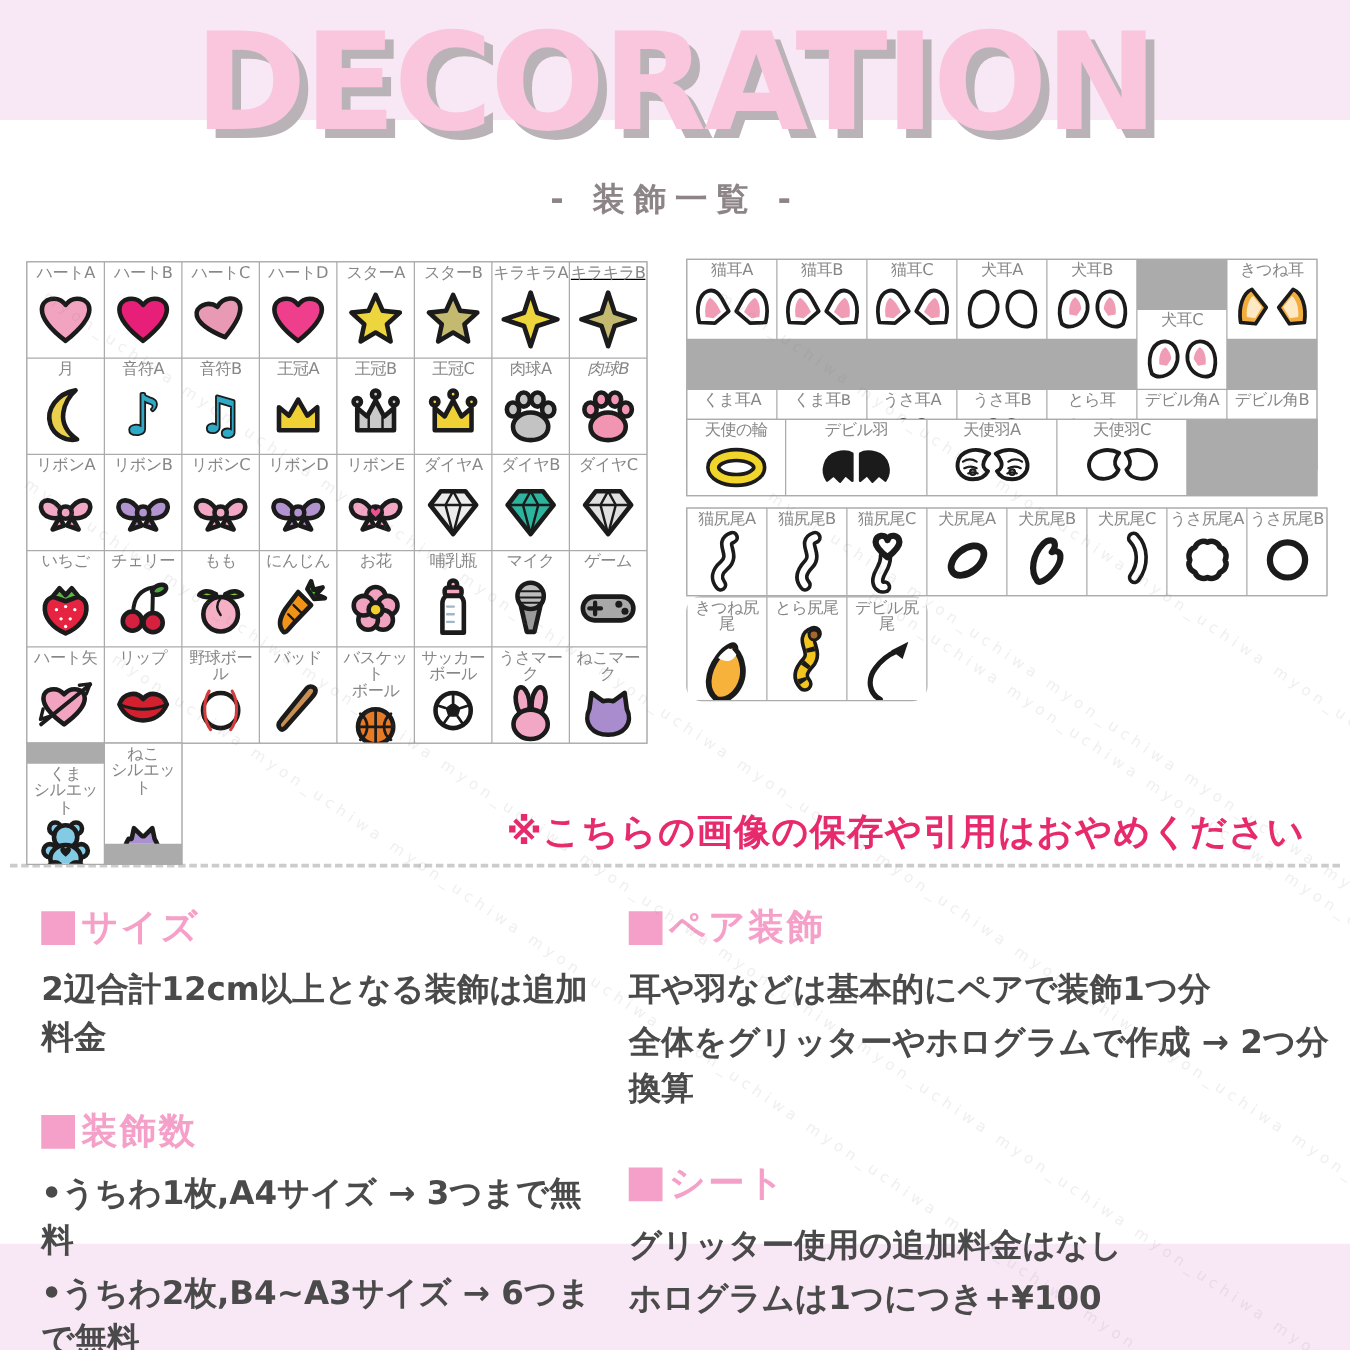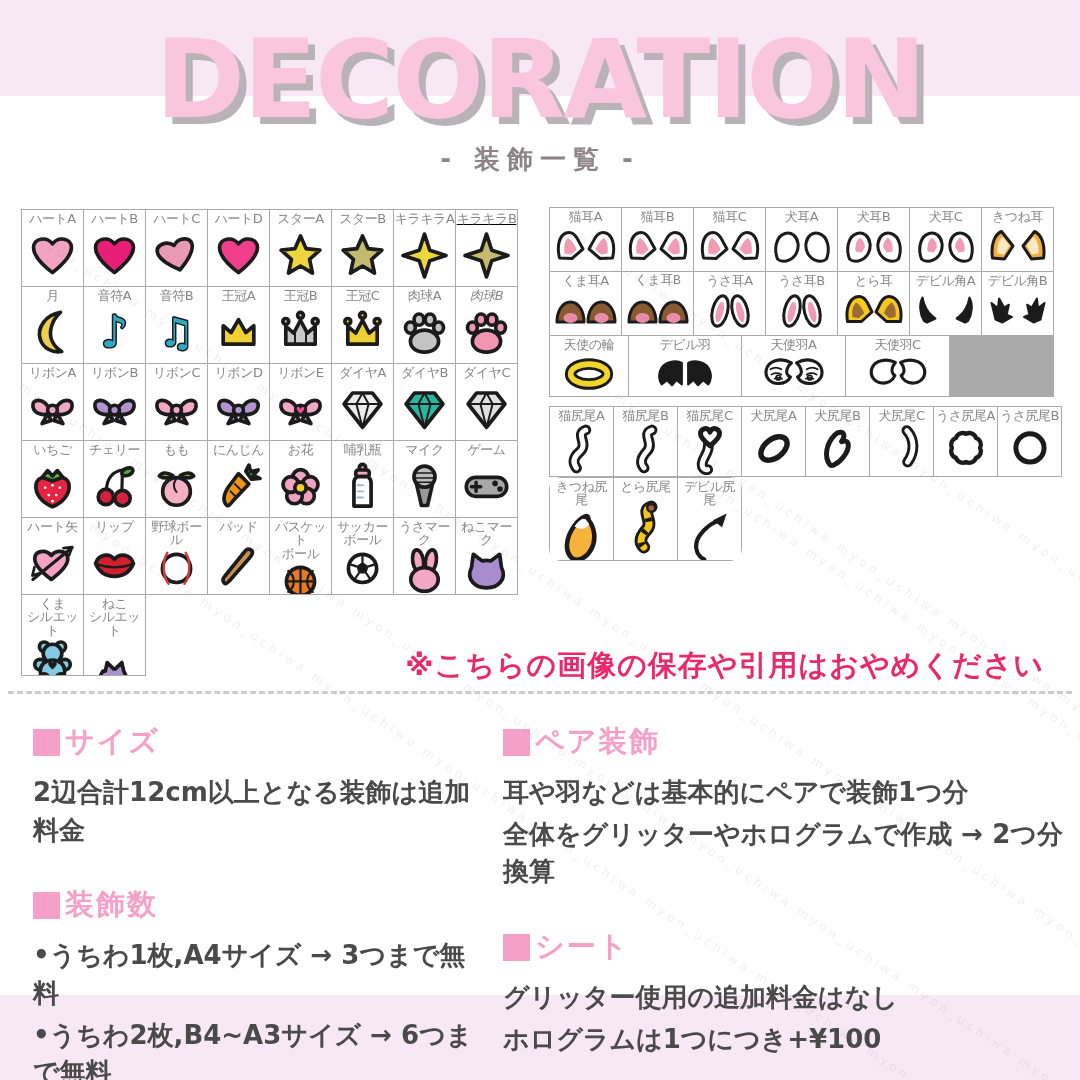--- a/index.html
+++ b/index.html
@@ -1,21 +1,21 @@
 <!DOCTYPE html>
 <html><head>
 <meta charset="utf-8">
 <style>
   html,body{margin:0;padding:0;background:#fff;}
   #page{position:relative;width:1080px;height:1080px;background:#ffffff;overflow:hidden;
         font-family:"DejaVu Sans",sans-serif;}
   .band{position:absolute;left:0;width:1080px;background:#f8e8f5;}
   #band-top{top:0;height:96px;}
   #band-bottom{top:995px;height:85px;}
-  #page-title{position:absolute;top:17px;left:0;width:1080px;text-align:center;
+  #page-title{position:absolute;top:4px;left:0;width:1080px;text-align:center;
       font-size:108px;font-weight:800;letter-spacing:-2px;color:#f9c6de;
       text-shadow:7px 7px 0 #b9b2b6;}
   #page-subtitle{position:absolute;top:142px;left:0;width:1080px;text-align:center;
       font-size:26px;font-weight:700;letter-spacing:7px;color:#8d8488;}
   .grid{position:absolute;display:grid;gap:1px;background:#ababab;border:1px solid #ababab;}
   .cell{background:#fff;display:flex;flex-direction:column;align-items:center;overflow:hidden;position:relative;}
   .lbl{font-size:13px;color:#878787;line-height:1.02;text-align:center;white-space:pre-line;
        padding-top:2px;letter-spacing:-0.5px;width:100%;}
   .ic{flex:1;display:flex;align-items:center;justify-content:center;width:100%;}
   .lg .ic svg{width:49px;height:49px;}
@@ -561,21 +561,21 @@
         <div class="ic">
           <svg xmlns="http://www.w3.org/2000/svg" viewBox="0 0 40 40">
             <g stroke="#1b1b1b" stroke-width="3" stroke-linejoin="round" stroke-linecap="round" fill="none">
               <path d="M7.8 16.5L9.2 6l7.4 5.4c2.2-.6 4.6-.6 6.8 0L30.8 6l1.4 10.5c2 4 2 8.8-.9 12.3-5 6-17.6 6-22.6 0-2.9-3.5-2.9-8.3-.9-12.3Z" fill="#a98ccd"></path>
             </g>
           </svg>
         </div>
       </div>
     </div>
     <div class="grid lg" style="left: 21px; top: 594px; grid-template-columns: 61px 61px;">
-      <div class="cell" style="height: 80px;">
+      <div class="cell" style="height: 80px; margin-top: 16px;">
         <div class="lbl">くま
 シルエット</div>
         <div class="ic">
           <svg xmlns="http://www.w3.org/2000/svg" viewBox="0 0 40 40">
             <g stroke="#1b1b1b" stroke-width="3" stroke-linejoin="round" stroke-linecap="round" fill="none">
               <circle cx="13.2" cy="8" r="3.9" fill="#83cbe4"></circle>
               <circle cx="26.8" cy="8" r="3.9" fill="#83cbe4"></circle>
               <circle cx="20" cy="13.5" r="7.6" fill="#83cbe4"></circle>
               <circle cx="9.8" cy="22.5" r="4.3" fill="#83cbe4"></circle>
               <circle cx="30.2" cy="22.5" r="4.3" fill="#83cbe4"></circle>
@@ -667,21 +667,21 @@
               <path d="M7.5 32C3.5 21 6.5 9 15 6.5c6.5-1.9 12 2.7 13 10 .9 6.6-2.4 13.6-8.6 16.4-4.8 2.2-9 1.7-11.9-.9Z" fill="#ffffff"></path>
               <path d="M13.5 24.5c-.8-7 1.6-12.3 4.7-13.8 2.6 2 4.6 5.6 4.8 9.4l-3.5 5.4Z" fill="#f09cb4" stroke="none"></path>
               <g transform="translate(64,0) scale(-1,1)">
                 <path d="M7.5 32C3.5 21 6.5 9 15 6.5c6.5-1.9 12 2.7 13 10 .9 6.6-2.4 13.6-8.6 16.4-4.8 2.2-9 1.7-11.9-.9Z" fill="#ffffff"></path>
                 <path d="M13.5 24.5c-.8-7 1.6-12.3 4.7-13.8 2.6 2 4.6 5.6 4.8 9.4l-3.5 5.4Z" fill="#f09cb4" stroke="none"></path>
               </g>
             </g>
           </svg>
         </div>
       </div>
-      <div class="cell" style="height: 63px;">
+      <div class="cell" style="height: 63px; margin-top: 40px;">
         <div class="lbl">犬耳C</div>
         <div class="ic">
           <svg xmlns="http://www.w3.org/2000/svg" viewBox="0 0 64 40">
             <g stroke="#1b1b1b" stroke-width="3" stroke-linejoin="round" stroke-linecap="round" fill="none">
               <path d="M7.5 32C3.5 21 6.5 9 15 6.5c6.5-1.9 12 2.7 13 10 .9 6.6-2.4 13.6-8.6 16.4-4.8 2.2-9 1.7-11.9-.9Z" fill="#ffffff"></path>
               <path d="M13.5 24.5c-.8-7 1.6-12.3 4.7-13.8 2.6 2 4.6 5.6 4.8 9.4l-3.5 5.4Z" fill="#f09cb4" stroke="none"></path>
               <g transform="translate(64,0) scale(-1,1)">
                 <path d="M7.5 32C3.5 21 6.5 9 15 6.5c6.5-1.9 12 2.7 13 10 .9 6.6-2.4 13.6-8.6 16.4-4.8 2.2-9 1.7-11.9-.9Z" fill="#ffffff"></path>
                 <path d="M13.5 24.5c-.8-7 1.6-12.3 4.7-13.8 2.6 2 4.6 5.6 4.8 9.4l-3.5 5.4Z" fill="#f09cb4" stroke="none"></path>
               </g>

